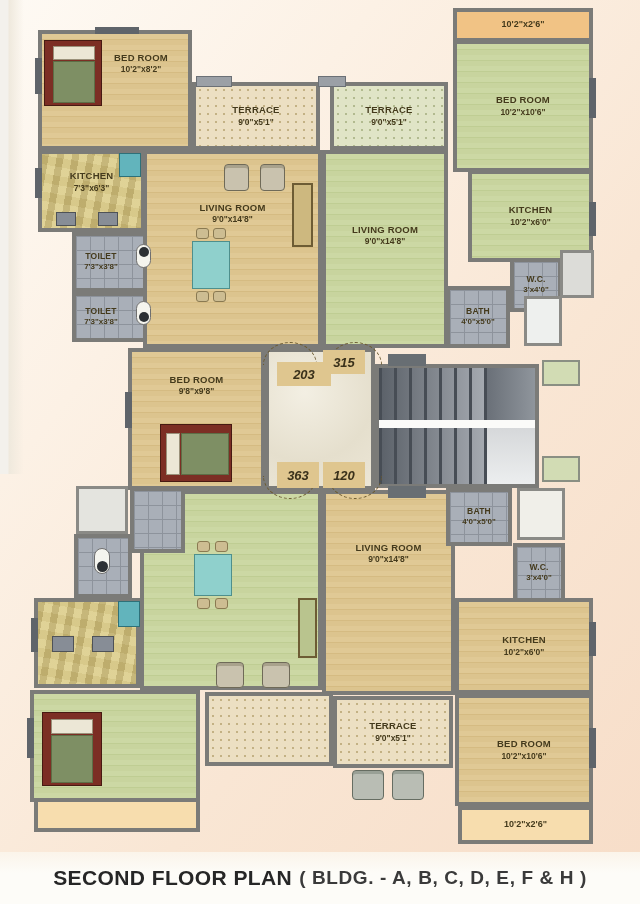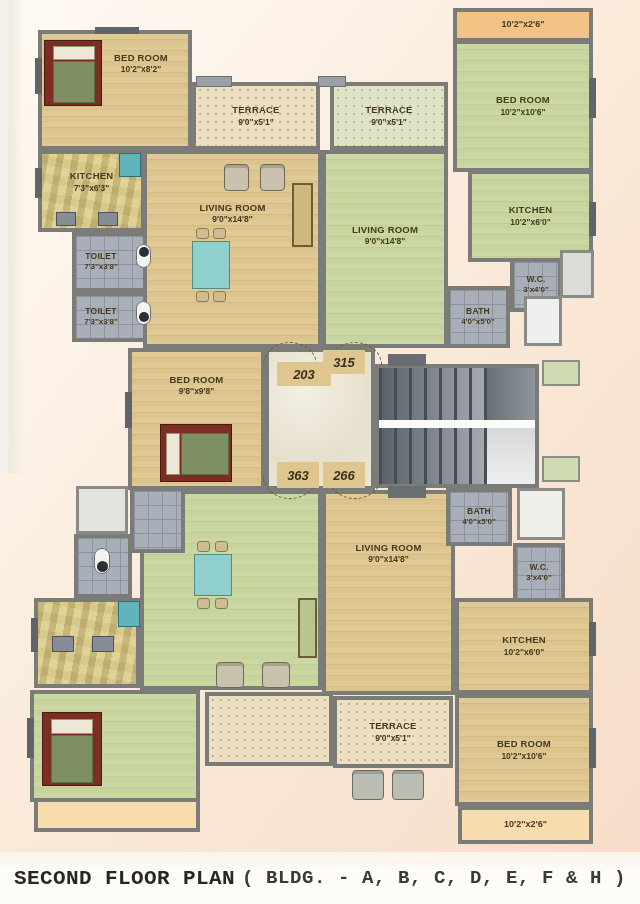--- a/index.html
+++ b/index.html
@@ -46,21 +46,21 @@
   .flight{position:absolute;background:
     repeating-linear-gradient(90deg,#474d55 0 3px,rgba(0,0,0,0) 3px 15px),
     linear-gradient(90deg,#5a6068,#c9cdd3);}
   .unitnum{position:absolute;z-index:4;display:flex;align-items:center;justify-content:center;
     font-style:italic;font-weight:bold;font-size:13px;color:#3a311b;background:#dfc68f;}
   .arc{position:absolute;z-index:3;}
   .arc-top{border:1.6px dashed #6b5a30;border-bottom:none;border-radius:50% 50% 0 0/100% 100% 0 0;}
   .arc-bottom{border:1.6px dashed #6b5a30;border-top:none;border-radius:0 0 50% 50%/0 0 100% 100%;}
   .titlebar{position:absolute;left:0;top:852px;width:640px;height:52px;
     background:linear-gradient(180deg,#fbf4ea,#fdfcf8 40%,#fdfcf8);
-    display:flex;align-items:center;justify-content:center;z-index:5;font-family:Liberation Mono, monospace;}
+    display:flex;align-items:center;justify-content:center;z-index:5;}
   .title-main{font-weight:bold;font-size:21px;color:#262626;letter-spacing:.4px;}
   .title-suffix{font-weight:bold;font-size:19px;color:#3a3a3a;margin-left:7px;letter-spacing:.6px;}
   .edge{position:absolute;left:0;top:0;width:24px;height:474px;
     background:linear-gradient(90deg,#f3f1ec 0 8px,#efe9dd 9px,rgba(255,255,255,0) 24px);z-index:0;}
 </style>
 </head>
 <body>
 
 <div class="edge"></div>
 
@@ -172,21 +172,21 @@
 </div>
 
 <div class="abs" style="left:388px;top:354px;width:38px;height:12px;background:#686e73;z-index:3;"></div>
 <div class="abs" style="left:388px;top:486px;width:38px;height:12px;background:#686e73;z-index:3;"></div>
 <div class="abs" style="left:542px;top:360px;width:38px;height:26px;background:#d2dcb4;border:2px solid #8a8f83;z-index:1;"></div>
 <div class="abs" style="left:542px;top:456px;width:38px;height:26px;background:#d2dcb4;border:2px solid #8a8f83;z-index:1;"></div>
 
 <div class="unitnum" style="left:277px;top:350px;width:54px;height:24px;margin-top:12px;">203</div>
 <div class="unitnum" style="left:323px;top:350px;width:42px;height:24px;">315</div>
 <div class="unitnum" style="left:277px;top:462px;width:42px;height:26px;">363</div>
-<div class="unitnum" style="left:323px;top:462px;width:42px;height:26px;">266</div>
+<div class="unitnum" style="left:323px;top:462px;width:42px;height:26px;">120</div>
 
 <div class="arc arc-top" style="left:263px;top:342px;width:52px;height:22px;"></div>
 <div class="arc arc-top" style="left:328px;top:342px;width:52px;height:22px;"></div>
 <div class="arc arc-bottom" style="left:263px;top:476px;width:52px;height:22px;"></div>
 <div class="arc arc-bottom" style="left:328px;top:476px;width:52px;height:22px;"></div>
 
 <div class="room green" style="left:140px;top:490px;width:182px;height:200px;"></div>
 <div class="fur dtable" style="left:194px;top:554px;width:38px;height:42px;"></div>
 <div class="fur chair" style="left:197px;top:541px;width:13px;height:11px;"></div>
 <div class="fur chair" style="left:215px;top:541px;width:13px;height:11px;"></div>

